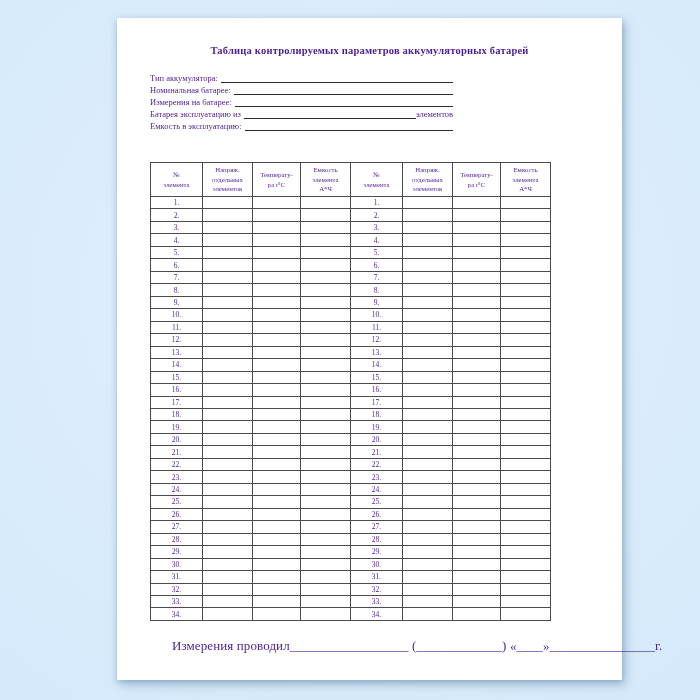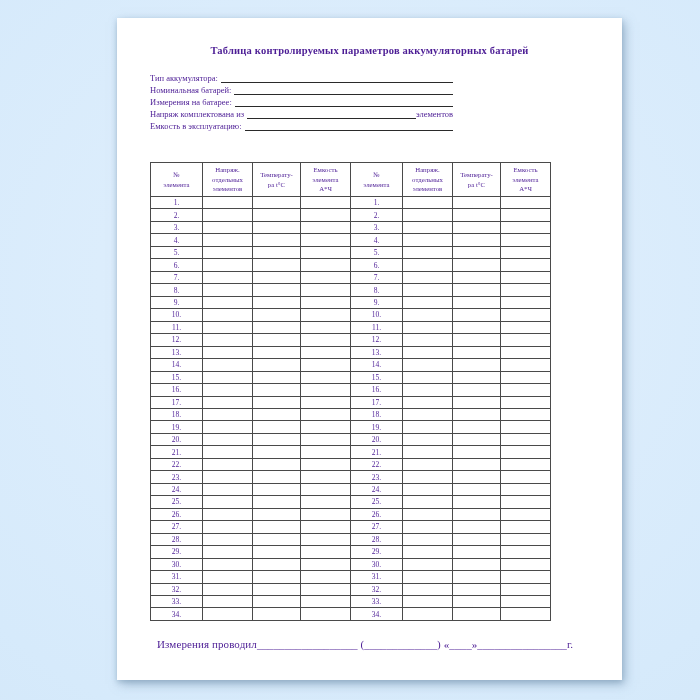--- a/index.html
+++ b/index.html
@@ -85,48 +85,48 @@
     line-height: 1.4;
     text-align: center;
     white-space: pre-line;
     padding: 1px 0;
   }
   .cell.num {
     font-size: 7.5px;
   }
   .footer-line {
     position: absolute;
-    left: 40px;
+    left: 55px;
     top: 620px;
-    font-size: 11px;
+    font-size: 13px;
     white-space: nowrap;
     letter-spacing: 0.1px;
   }
 </style>
 </head>
 <body>
 
 <div class="stage">
   <div class="page">
     <h1 class="title">Таблица контролируемых параметров аккумуляторных батарей</h1>
     <div class="form">
         <div class="form-line">
           <span>Тип аккумулятора:</span>
           <span class="fill"></span>
         </div>
         <div class="form-line">
-          <span>Номинальная батарей:</span>
+          <span>Номинальная батарее:</span>
           <span class="fill"></span>
         </div>
         <div class="form-line">
           <span>Измерения на батарее:</span>
           <span class="fill"></span>
         </div>
         <div class="form-line">
-          <span>Напряж комплектована из</span>
+          <span>Батарея эксплуатацию из</span>
           <span class="fill"></span>
           <span class="suffix">элементов</span>
         </div>
         <div class="form-line">
           <span>Емкость в эксплуатацию:</span>
           <span class="fill"></span>
         </div>
       </div>
     <div class="ptable">
         <div class="cell hdr">№

